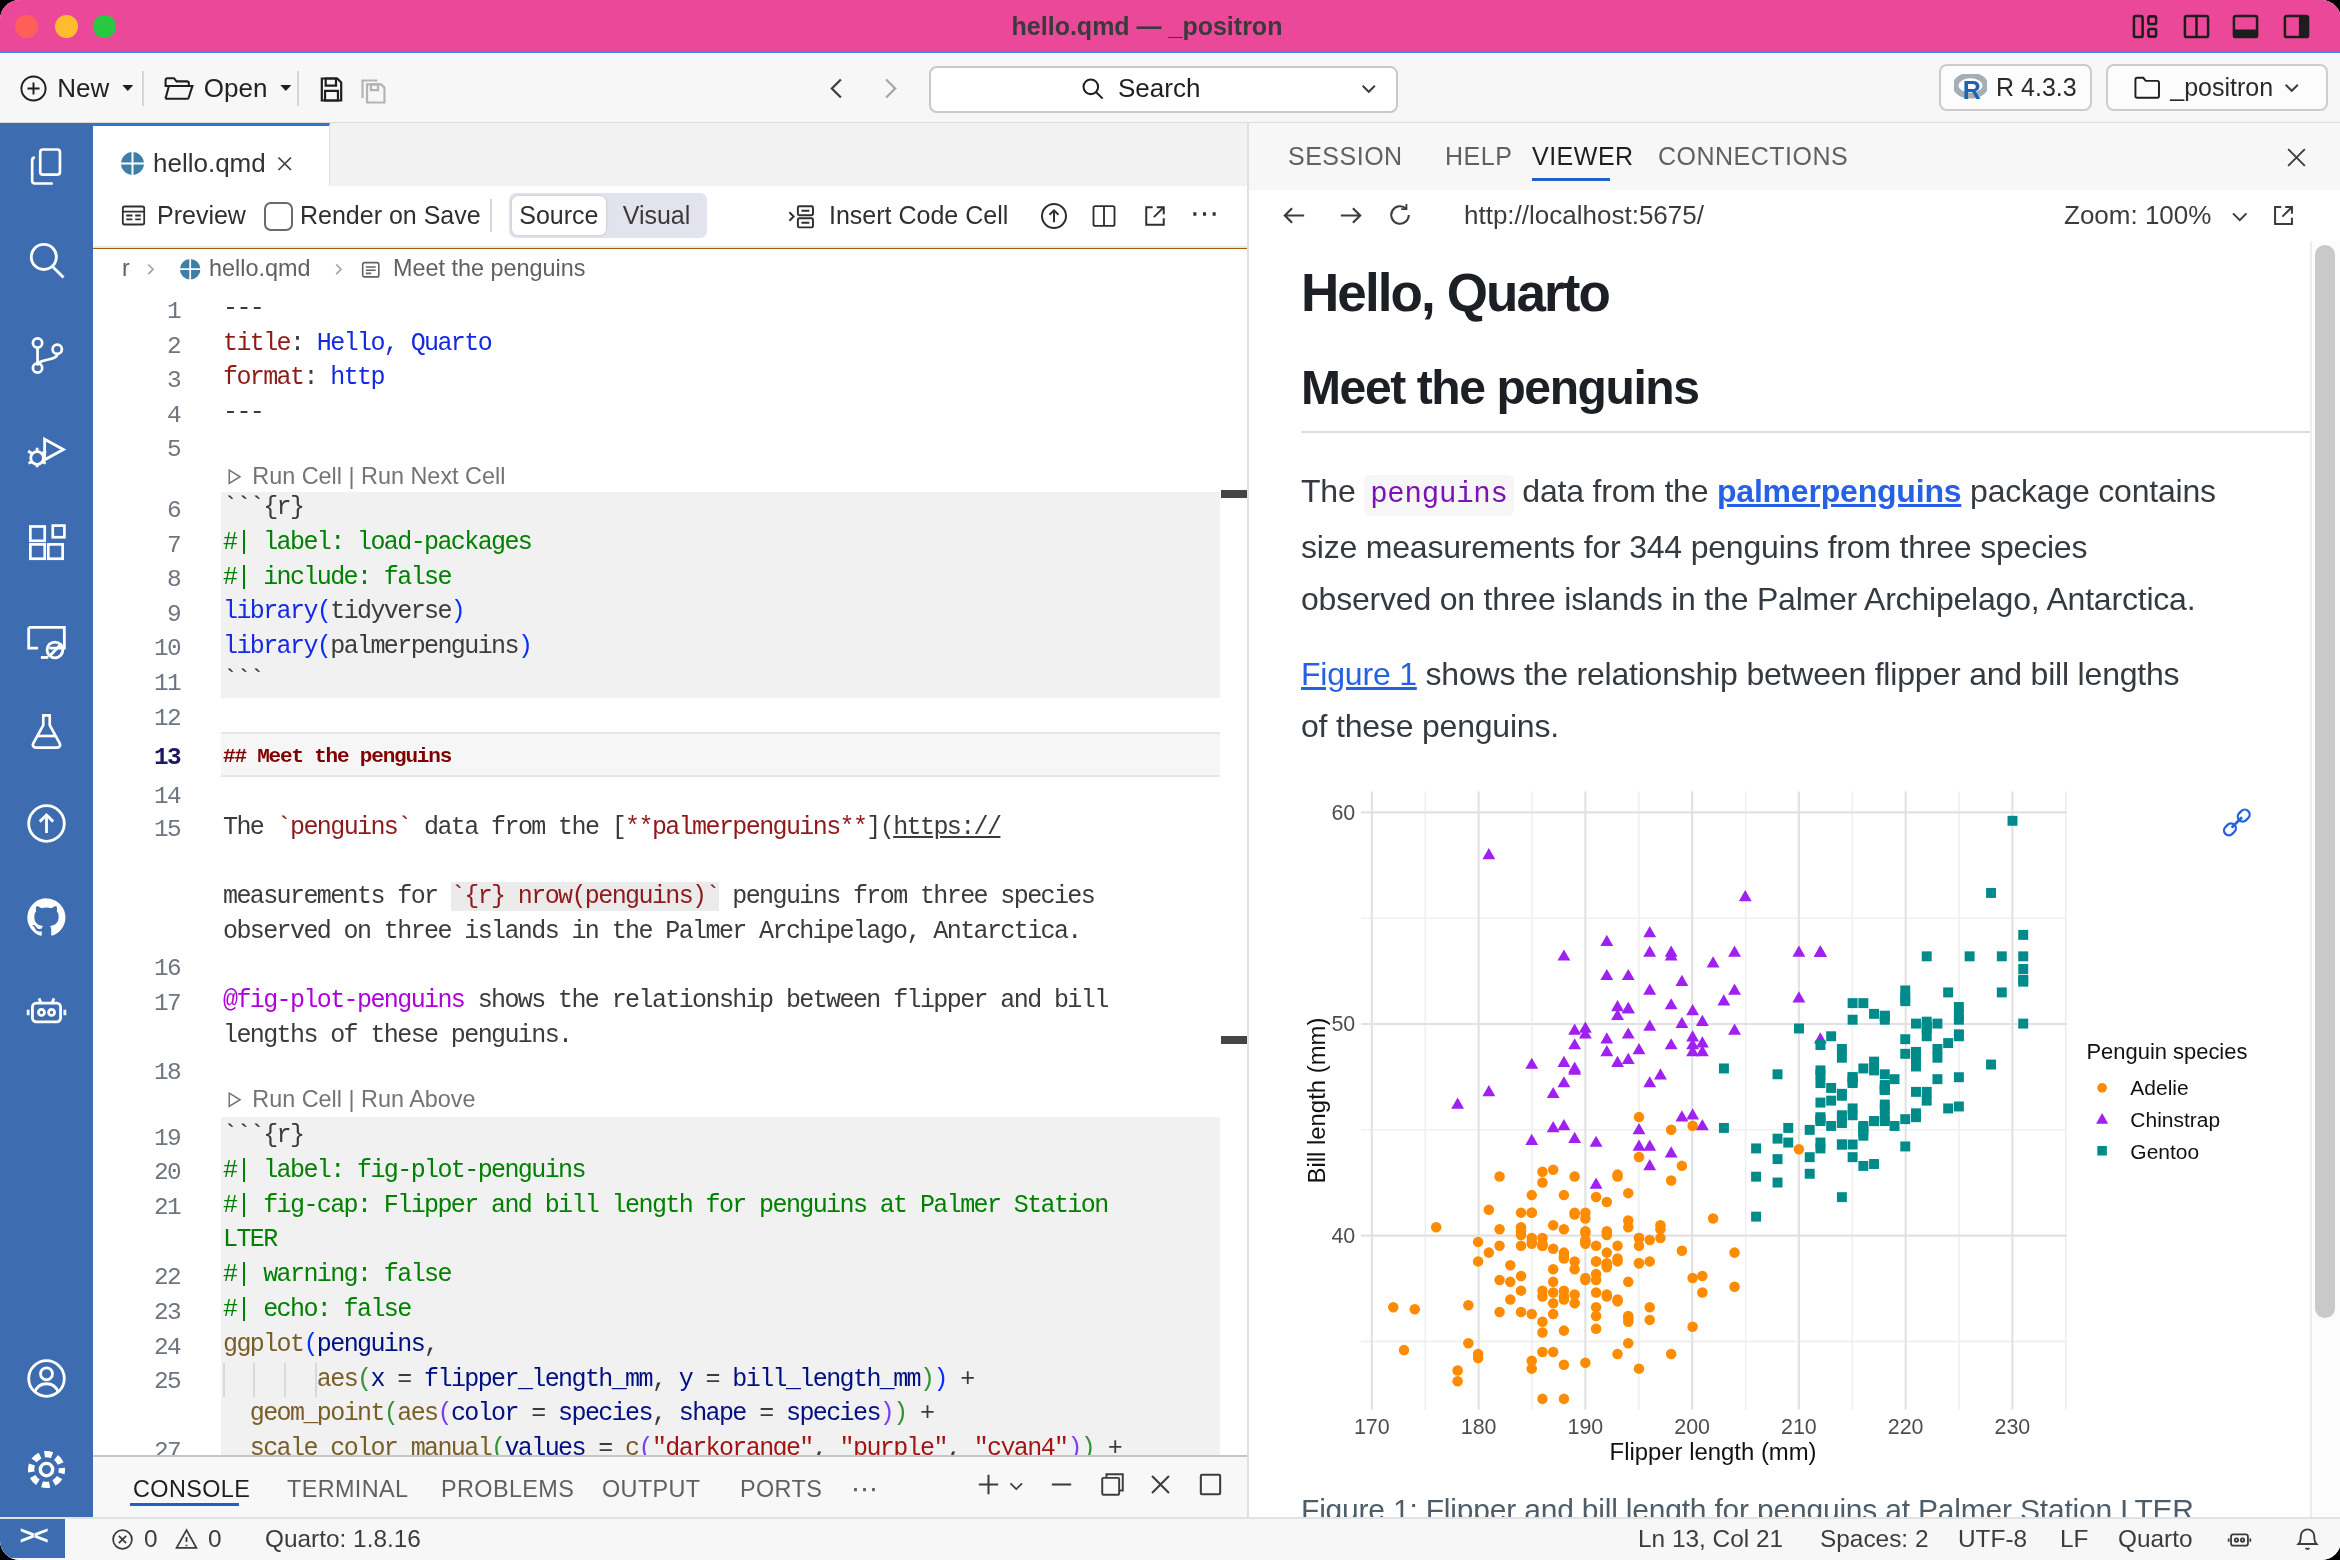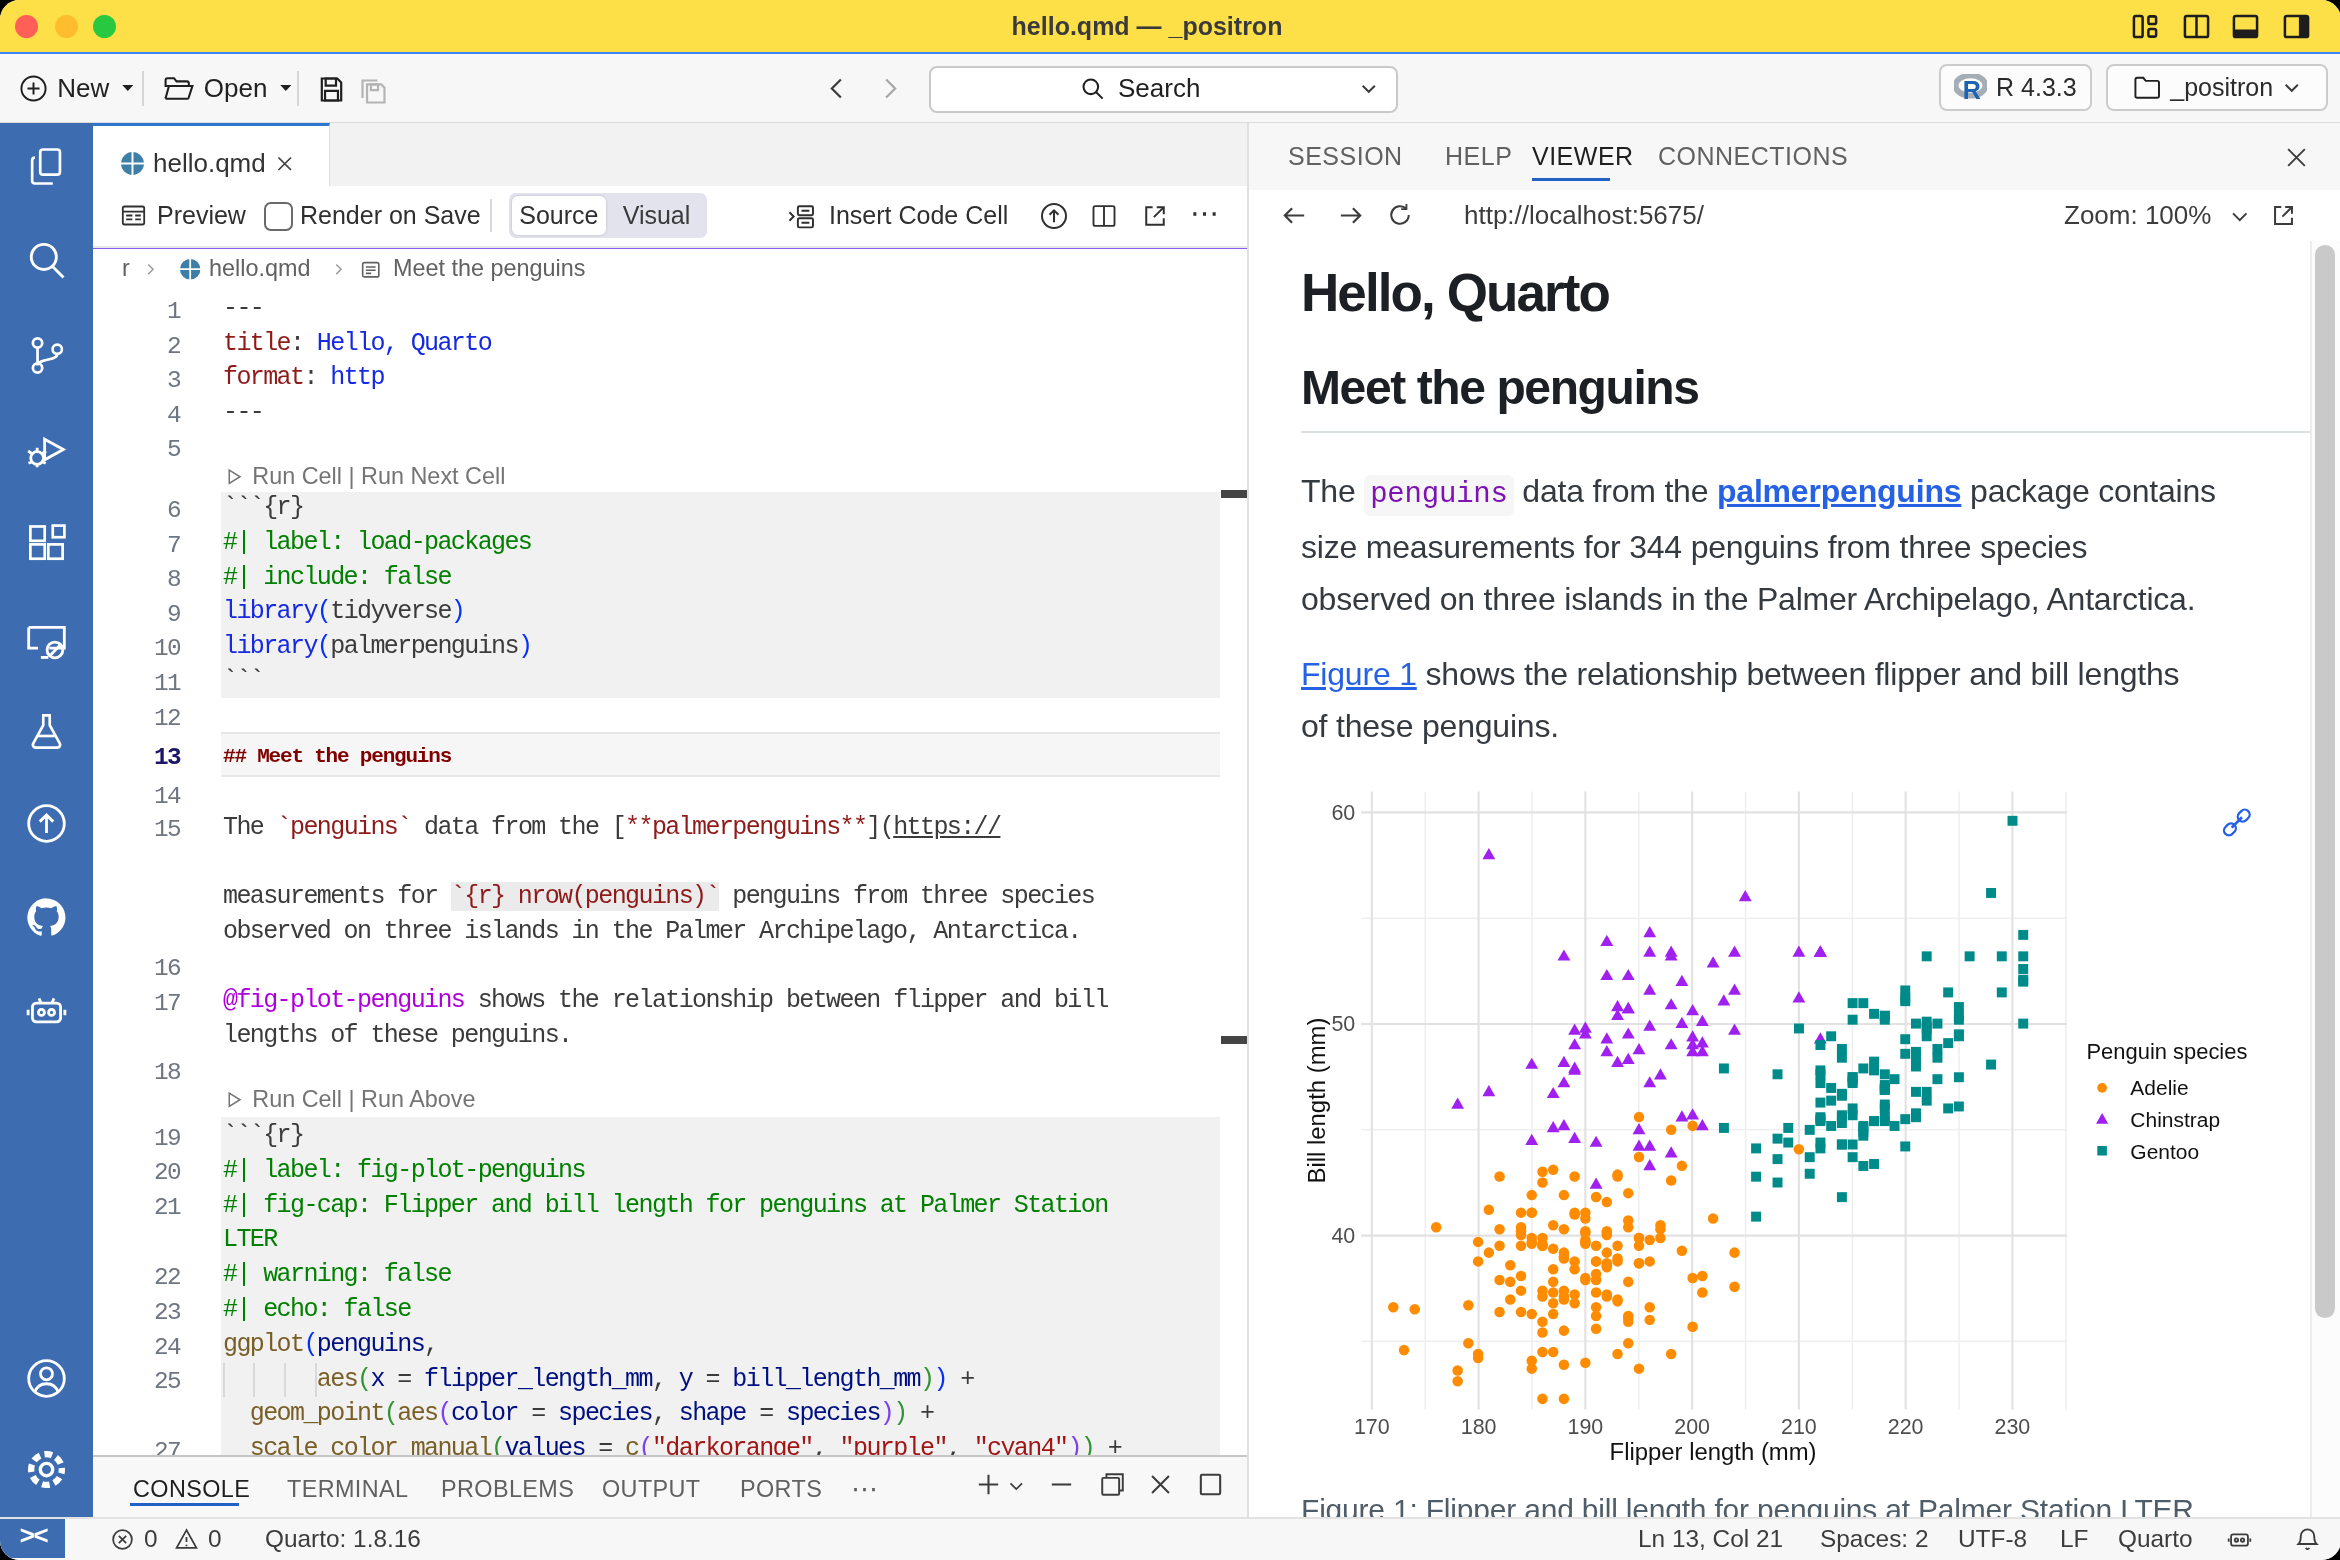--- a/index.html
+++ b/index.html
@@ -1,33 +1,33 @@
 <!DOCTYPE html>
 <html><head><meta charset="utf-8">
 <style>
   html,body{margin:0;padding:0;background:#000;}
   body{width:2341px;height:1560px;font-family:"Liberation Sans",sans-serif;position:relative;overflow:hidden;}
   .win{position:absolute;inset:0;background:#fff;border-radius:19.5px;overflow:hidden;}
   .abs{position:absolute;}
   
-  .titlebar{position:absolute;left:0;top:0;right:0;height:52px;background:#fde047;border-bottom:4px solid #3b82f6;}
+  .titlebar{position:absolute;left:0;top:0;right:0;height:52px;background:#ec4899;border-bottom:1px solid #3b82f6;}
   .tl{position:absolute;top:14.6px;width:23.4px;height:23.4px;border-radius:50%;}
   .wtitle{position:absolute;top:0;left:0;right:47px;height:52px;line-height:52px;text-align:center;font-size:25px;font-weight:600;color:#3a3a3c;}
   .wicon{position:absolute;top:12.7px;width:27px;height:27px;}
   
   .toolbar{position:absolute;left:0;top:54px;right:0;height:68px;background:#f7f7f7;border-bottom:1px solid #dcdcdc;font-size:26px;color:#222;}
   .tb-it{position:absolute;top:0;height:68px;display:flex;align-items:center;gap:9.8px;}
   .sep{position:absolute;top:16.6px;width:2px;height:35px;background:#d6d6d6;}
   .searchbox{position:absolute;left:929px;top:11.7px;width:465px;height:43px;background:#fff;border:2px solid #c9c9c9;border-radius:7.8px;}
   .btn{position:absolute;top:9.8px;height:47px;background:#fcfcfc;border:2px solid #cccccc;border-radius:7.8px;display:flex;align-items:center;justify-content:center;gap:8.8px;font-size:25px;color:#2b2b2b;box-sizing:border-box;}
   
   .activity{position:absolute;left:0;top:123px;width:93px;bottom:41px;background:#3d6db0;z-index:15;}
   .aicon{position:absolute;left:0;width:93px;height:62px;display:flex;align-items:center;justify-content:center;}
   
-  .edcol{position:absolute;left:93px;top:123px;width:1155px;bottom:41px;background:#8b5cf6;}
+  .edcol{position:absolute;left:93px;top:123px;width:1155px;bottom:41px;background:#a16207;}
   .tabstrip{position:absolute;left:0;top:0;right:0;height:63px;background:#f2f2f2;border-bottom:1px solid #ececec;}
   .tab{position:absolute;left:0;top:0;width:237px;height:63px;background:#fff;border-top:3.9px solid #2e77d0;border-right:1px solid #e0e0e0;box-sizing:border-box;}
   .edtools{position:absolute;left:0;top:63px;right:0;height:60px;background:#fff;border-bottom:2px solid #e8e8e8;font-size:25px;color:#2f2f2f;}
   .crumbs{position:absolute;left:0;top:126px;right:0;height:41px;background:#fff;font-size:23.4px;color:#616161;}
   .codearea{position:absolute;left:0;top:167px;right:0;bottom:62px;background:#fff;overflow:hidden;font-family:"Liberation Mono",monospace;font-size:25px;letter-spacing:-1.6px;color:#3b3b3b;white-space:pre;}
   .ln{position:absolute;width:87px;text-align:right;color:#6e7681;letter-spacing:-1.6px;font-size:24.4px;}
   .cl{position:absolute;left:130px;height:34px;line-height:34px;}
   .widg{position:absolute;left:130px;height:30px;line-height:30px;color:#747474;font-family:"Liberation Sans",sans-serif;font-size:23.4px;letter-spacing:0;}
   .cellbg{position:absolute;left:128px;right:28px;background:#f1f1f1;}
   

